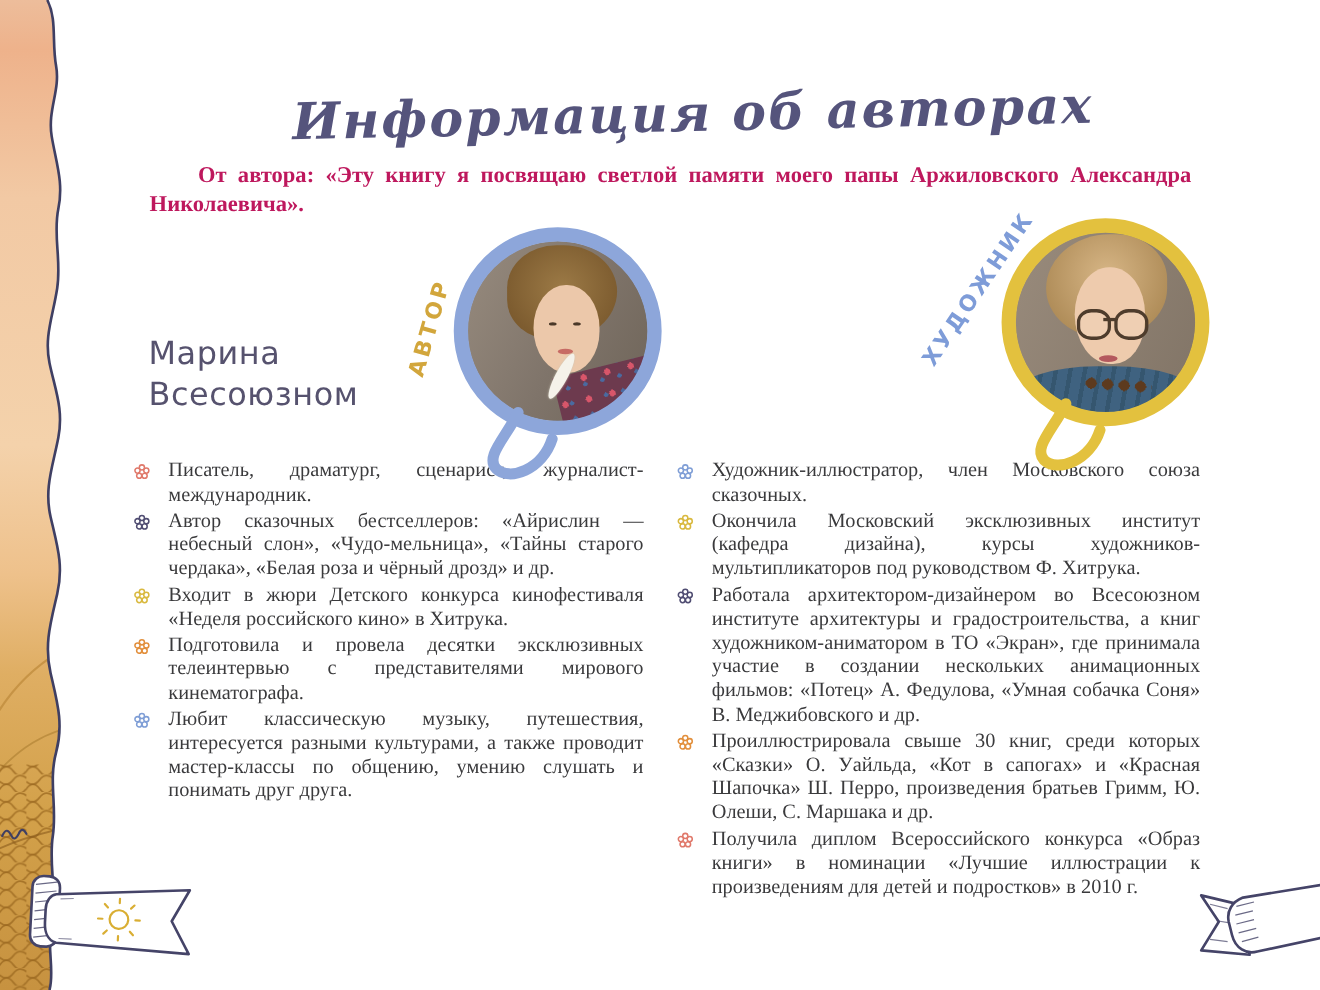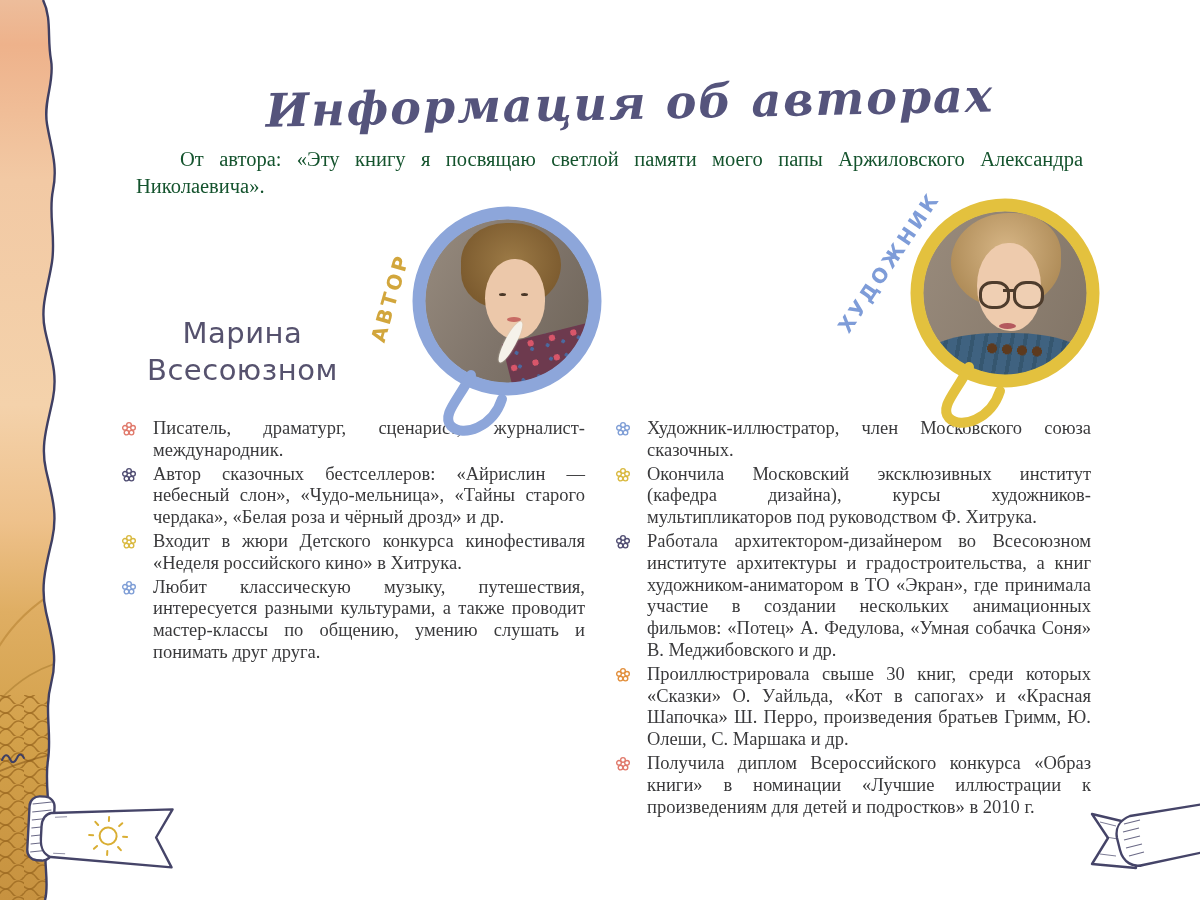--- a/index.html
+++ b/index.html
@@ -9,34 +9,34 @@
   }
   
   .title{
     position:absolute;top:76px;left:60px;width:1140px;margin:0;
     text-align:center;font-family:"DejaVu Serif",serif;font-style:italic;
     font-weight:700;font-size:46px;letter-spacing:2px;color:#55547c;
     transform:rotate(-1.2deg);
   }
   .dedication{
     position:absolute;top:146px;left:136px;width:947px;margin:0;
-    font-size:20.5px;line-height:1.32;color:#14532d;text-align:justify;
+    font-size:20.5px;line-height:1.32;color:#be185d;text-align:justify;
     text-indent:44px;
+    font-weight:bold;
   }
   
   .col{position:absolute;top:205px;}
   .col-left{left:121px;width:464px;}
   .col-right{left:615px;width:476px;}
   .author-head{position:relative;height:213px;}
   .author-name{
-    position:absolute;left:14px;top:98px;margin:12px;
+    position:absolute;left:14px;top:98px;margin:0;
     font-family:"DejaVu Sans","Liberation Sans",sans-serif;
     font-weight:400;font-size:29px;line-height:1.28;color:#56526e;
     letter-spacing:.5px;
-    text-align:center;
   }
   
   .bubble{position:absolute;width:212px;height:240px;top:-2px;}
   .col-left  .bubble{left:280px;}
   .col-right .bubble{left:284px;top:-10px;}
   .bubble-ring{position:absolute;left:0;top:0;width:212px;height:240px;}
   .role-label{
     position:absolute;font-family:"DejaVu Sans",sans-serif;font-size:20px;
     font-weight:700;letter-spacing:3px;transform-origin:0 100%;white-space:nowrap;
   }
@@ -187,20 +187,34 @@
                 <circle cx="18" cy="10.2" r="3.5"></circle>
                 <circle cx="15.7" cy="17.3" r="3.5"></circle>
                 <circle cx="8.3" cy="17.3" r="3.5"></circle>
                 <circle cx="6" cy="10.2" r="3.5"></circle>
               </g>
             </svg>
           </span>
         <span class="fact-text">Входит в жюри Детского конкурса кинофестиваля «Неделя российского кино» в Хитрука.</span>
       </li>
       <li class="fact">
+        <span class="flower" style="color: rgb(226, 143, 60);">
+            <svg viewBox="0 0 24 24">
+              <g fill="none" stroke="currentColor" stroke-width="2.1">
+                <circle cx="12" cy="5.9" r="3.5"></circle>
+                <circle cx="18" cy="10.2" r="3.5"></circle>
+                <circle cx="15.7" cy="17.3" r="3.5"></circle>
+                <circle cx="8.3" cy="17.3" r="3.5"></circle>
+                <circle cx="6" cy="10.2" r="3.5"></circle>
+              </g>
+            </svg>
+          </span>
+        <span class="fact-text">Подготовила и провела десятки эксклюзивных телеинтервью с представителями мирового кинематографа.</span>
+      </li>
+      <li class="fact">
         <span class="flower" style="color: rgb(127, 158, 214);">
             <svg viewBox="0 0 24 24">
               <g fill="none" stroke="currentColor" stroke-width="2.1">
                 <circle cx="12" cy="5.9" r="3.5"></circle>
                 <circle cx="18" cy="10.2" r="3.5"></circle>
                 <circle cx="15.7" cy="17.3" r="3.5"></circle>
                 <circle cx="8.3" cy="17.3" r="3.5"></circle>
                 <circle cx="6" cy="10.2" r="3.5"></circle>
               </g>
             </svg>

